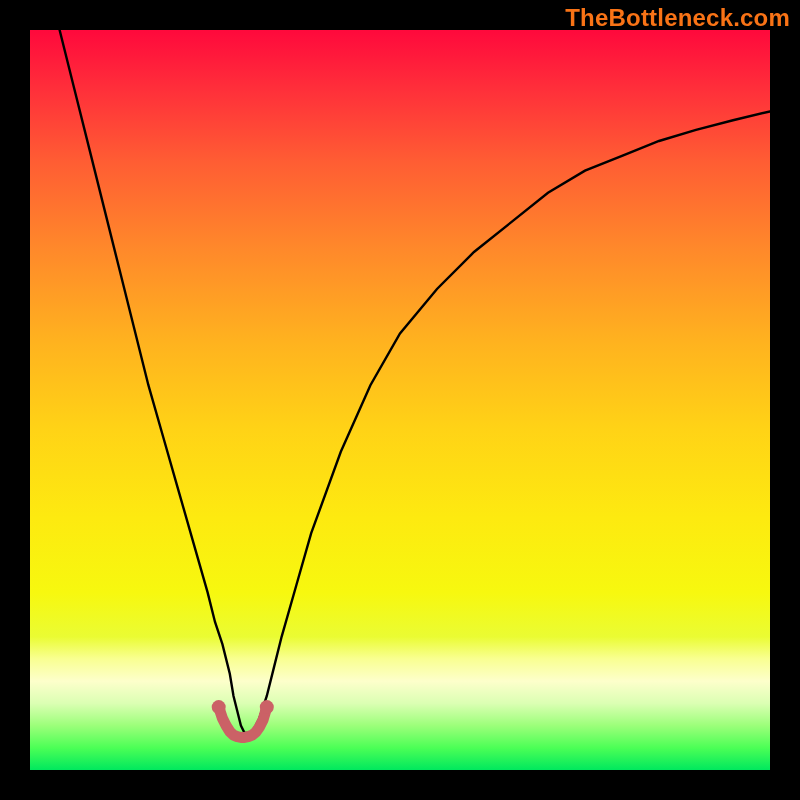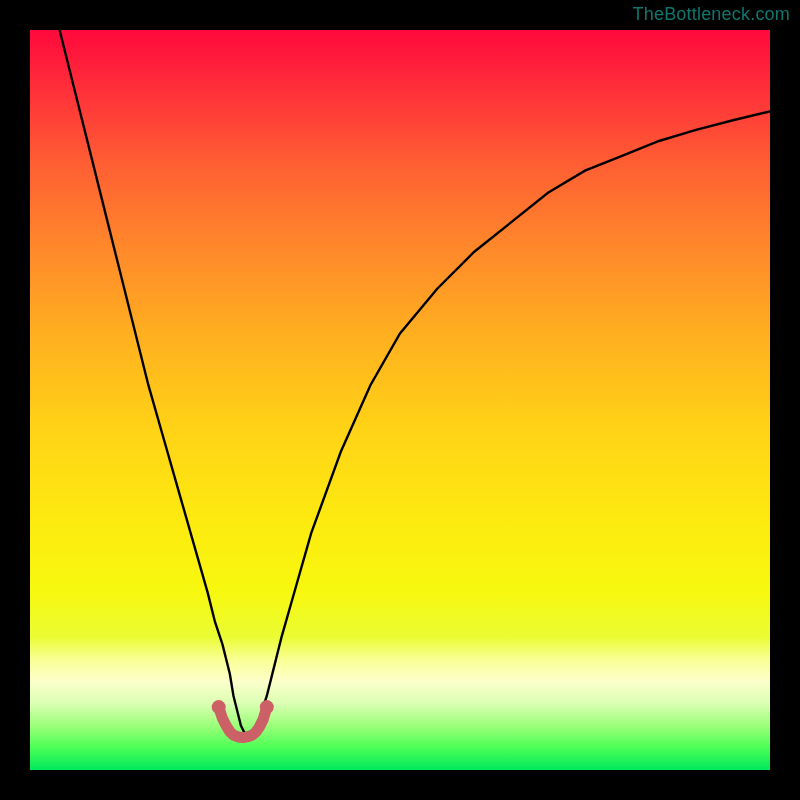--- a/index.html
+++ b/index.html
@@ -14,23 +14,23 @@
   .outer {
     position: relative;
     width: 800px;
     height: 800px;
     background: #000;
   }
   .watermark {
     position: absolute;
     top: 4px;
     right: 10px;
-    color: #0f766e;
-    font-size: 18px;
-    font-weight: 400;
+    color: #f97316;
+    font-size: 24px;
+    font-weight: 700;
     letter-spacing: 0.2px;
     z-index: 50;
   }
   .plot {
     position: absolute;
     left: 30px;
     top: 30px;
     width: 740px;
     height: 740px;
     background: linear-gradient(to bottom,

